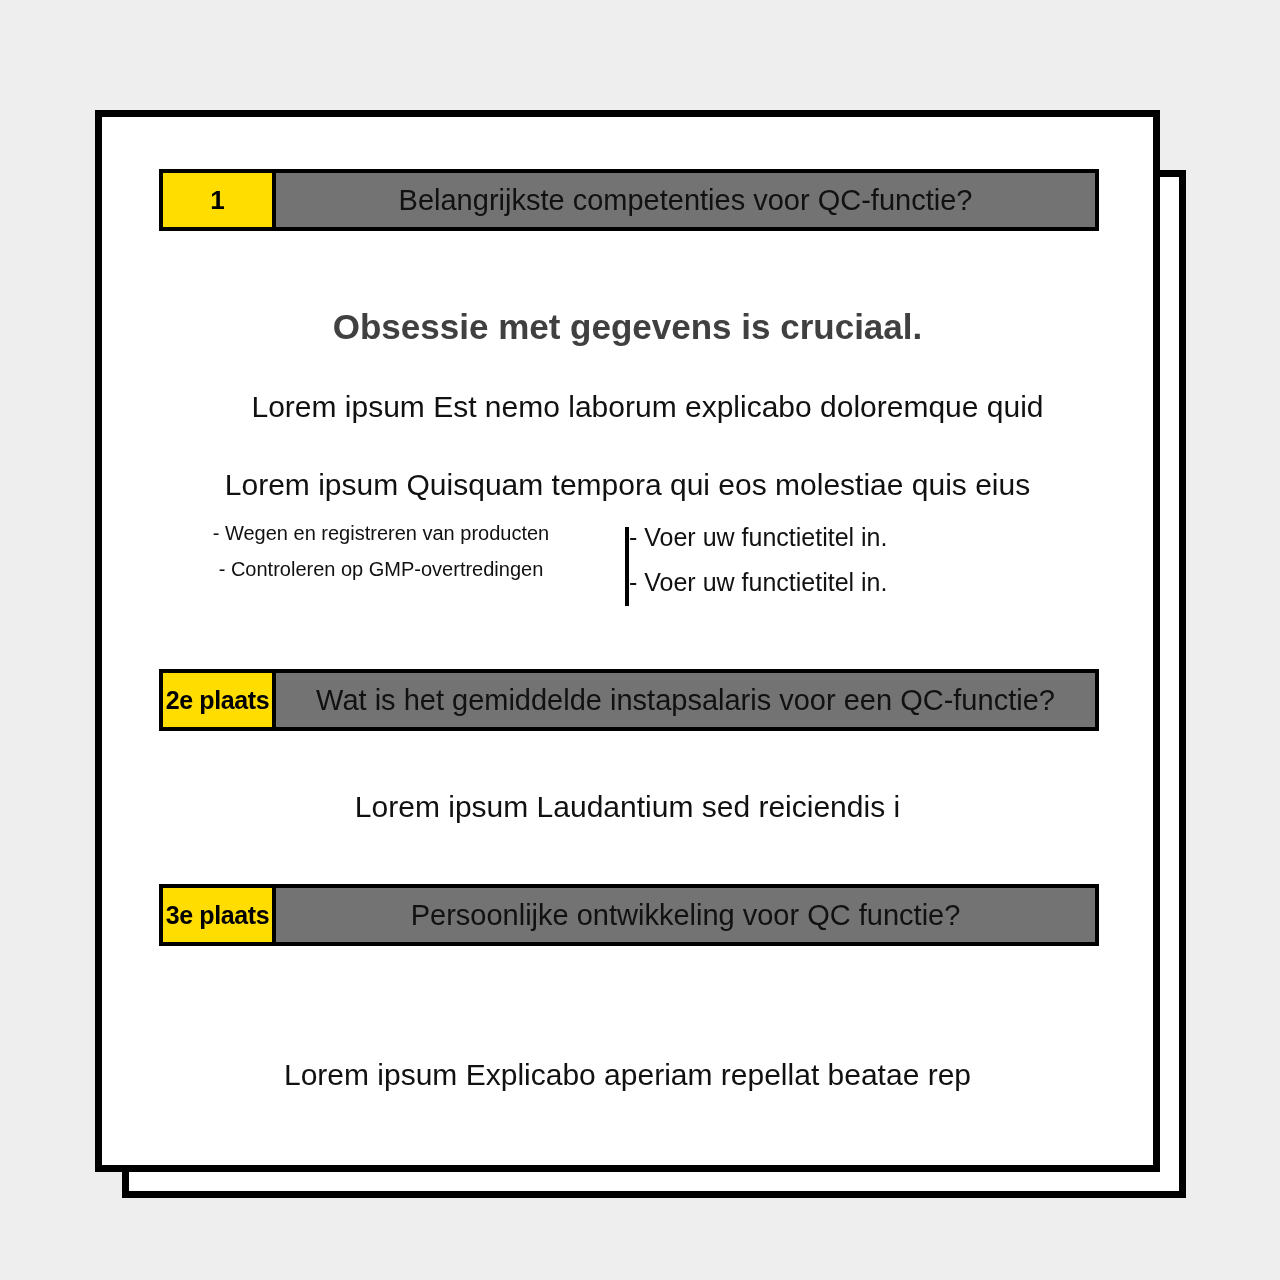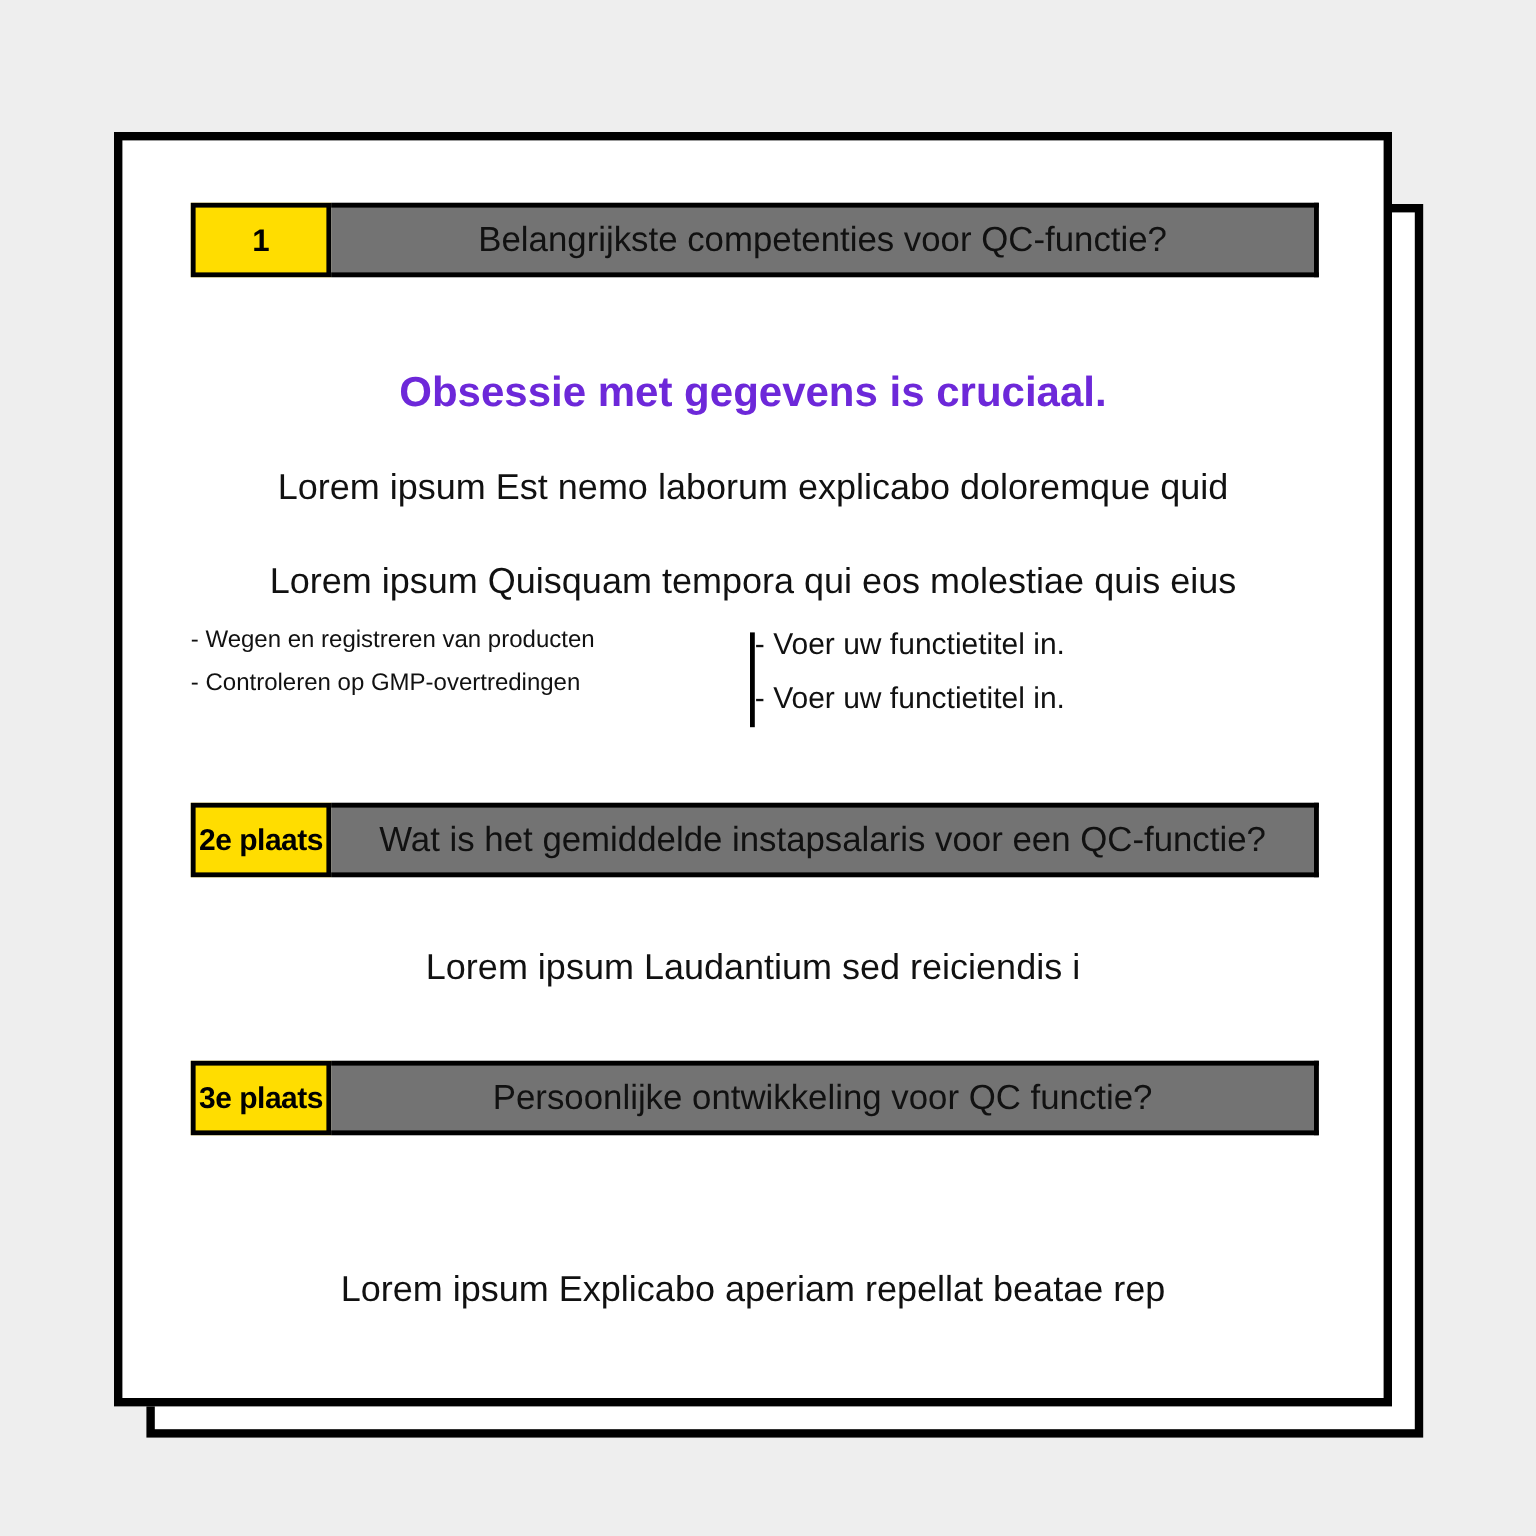--- a/index.html
+++ b/index.html
@@ -101,21 +101,21 @@
   }
 
   
   .headline {
     position: absolute;
     left: 0;
     width: 100%;
     text-align: center;
     font-size: 35px;
     font-weight: bold;
-    color: #6d28d9;
+    color: #404040;
   }
 
   .bodyline {
     position: absolute;
     left: 0;
     width: 100%;
     text-align: center;
     font-size: 30px;
     color: #111111;
     white-space: nowrap;
@@ -129,20 +129,21 @@
     top: 400px;
     display: flex;
     align-items: flex-start;
   }
   .col {
     box-sizing: border-box;
   }
   .col-left {
     width: 470px;
     padding-right: 26px;
+    text-align: center;
   }
   .col-right {
     width: 470px;
     text-align: left;
   }
   .col-left .bullet {
     font-size: 20px;
     color: #111111;
     line-height: 1.8;
     white-space: nowrap;
@@ -172,21 +173,21 @@
   <div class="card-front">
     <div class="card-inner">
 
       <div class="bar" style="top:52px;">
         <div class="bar-badge rank-num">1</div>
         <div class="bar-title">Belangrijkste competenties voor QC-functie?</div>
       </div>
 
       <div class="headline" style="top:190px;">Obsessie met gegevens is cruciaal.</div>
 
-      <div class="bodyline" style="top:273px;">Lorem ipsum Est nemo laborum explicabo doloremque quid</div>
+      <div class="bodyline" style="top:273px;padding-left:20px;">Lorem ipsum Est nemo laborum explicabo doloremque quid</div>
 
       <div class="bodyline" style="top:328px;margin-top:23px;">Lorem ipsum Quisquam tempora qui eos molestiae quis eius</div>
 
       <div class="columns" style="top:398px;">
         <div class="col col-left">
           <div class="bullet">- Wegen en registreren van producten</div>
           <div class="bullet">- Controleren op GMP-overtredingen</div>
         </div>
         <div class="col-divider"></div>
         <div class="col col-right">

